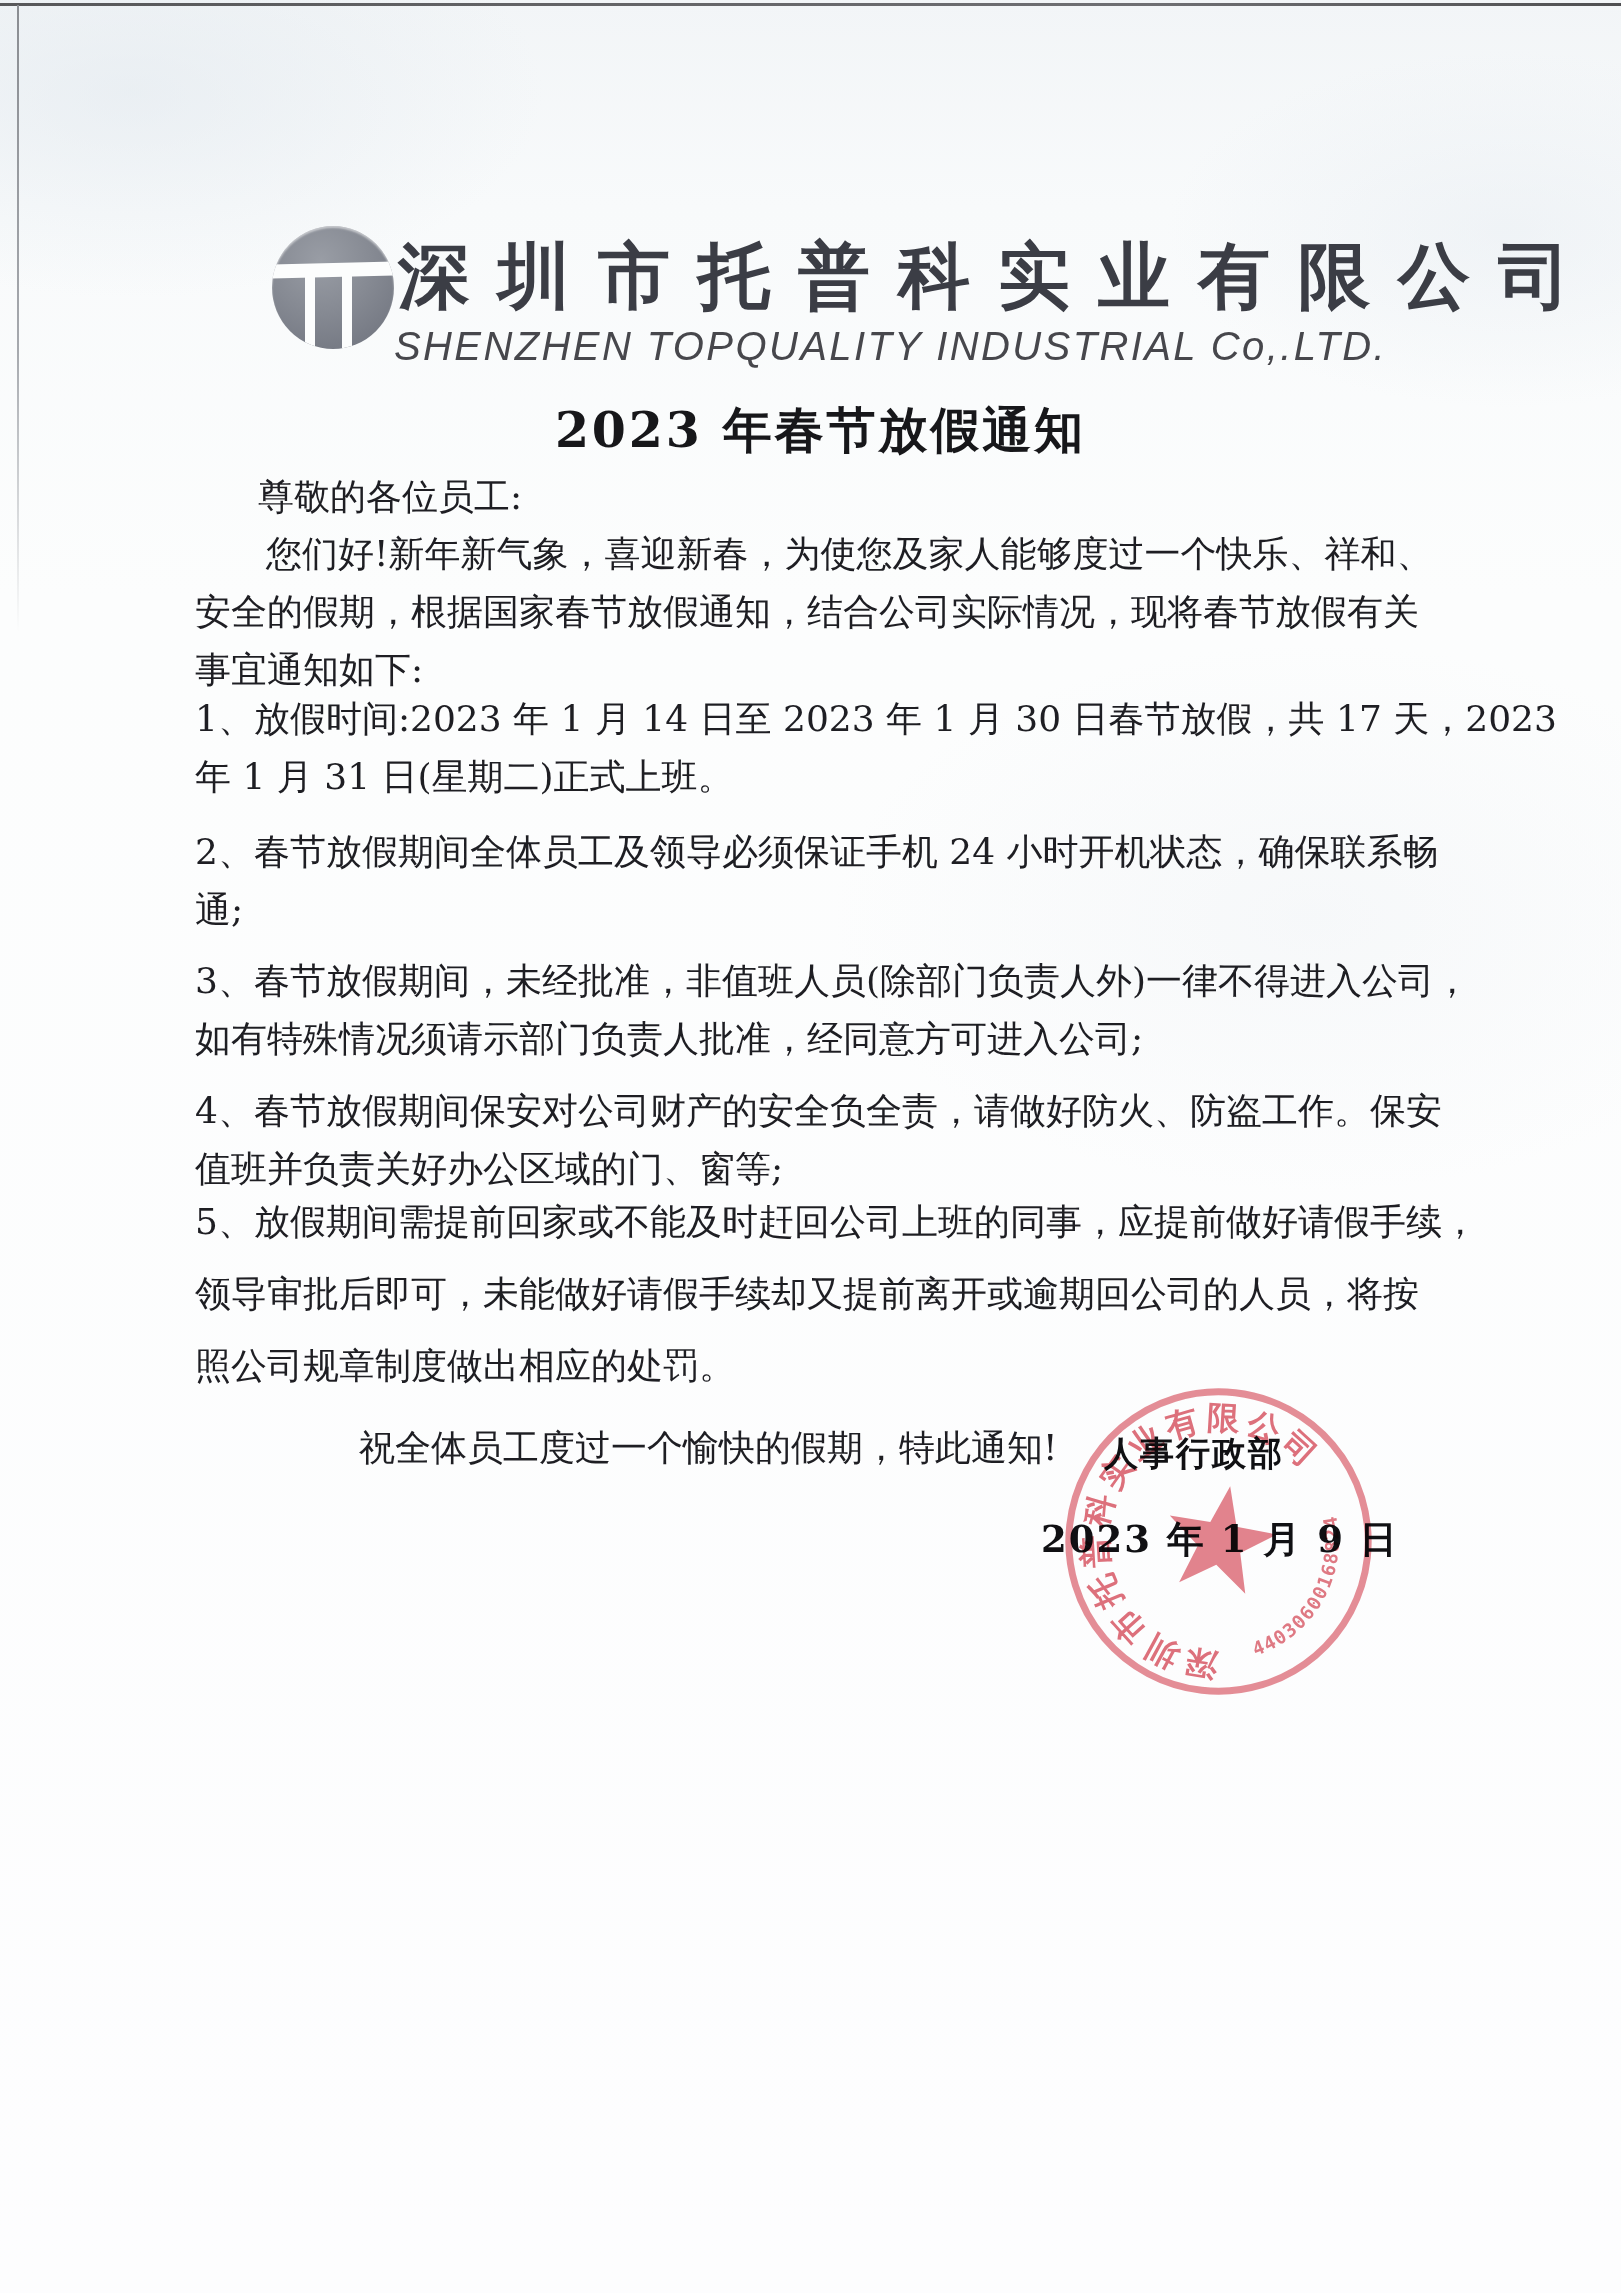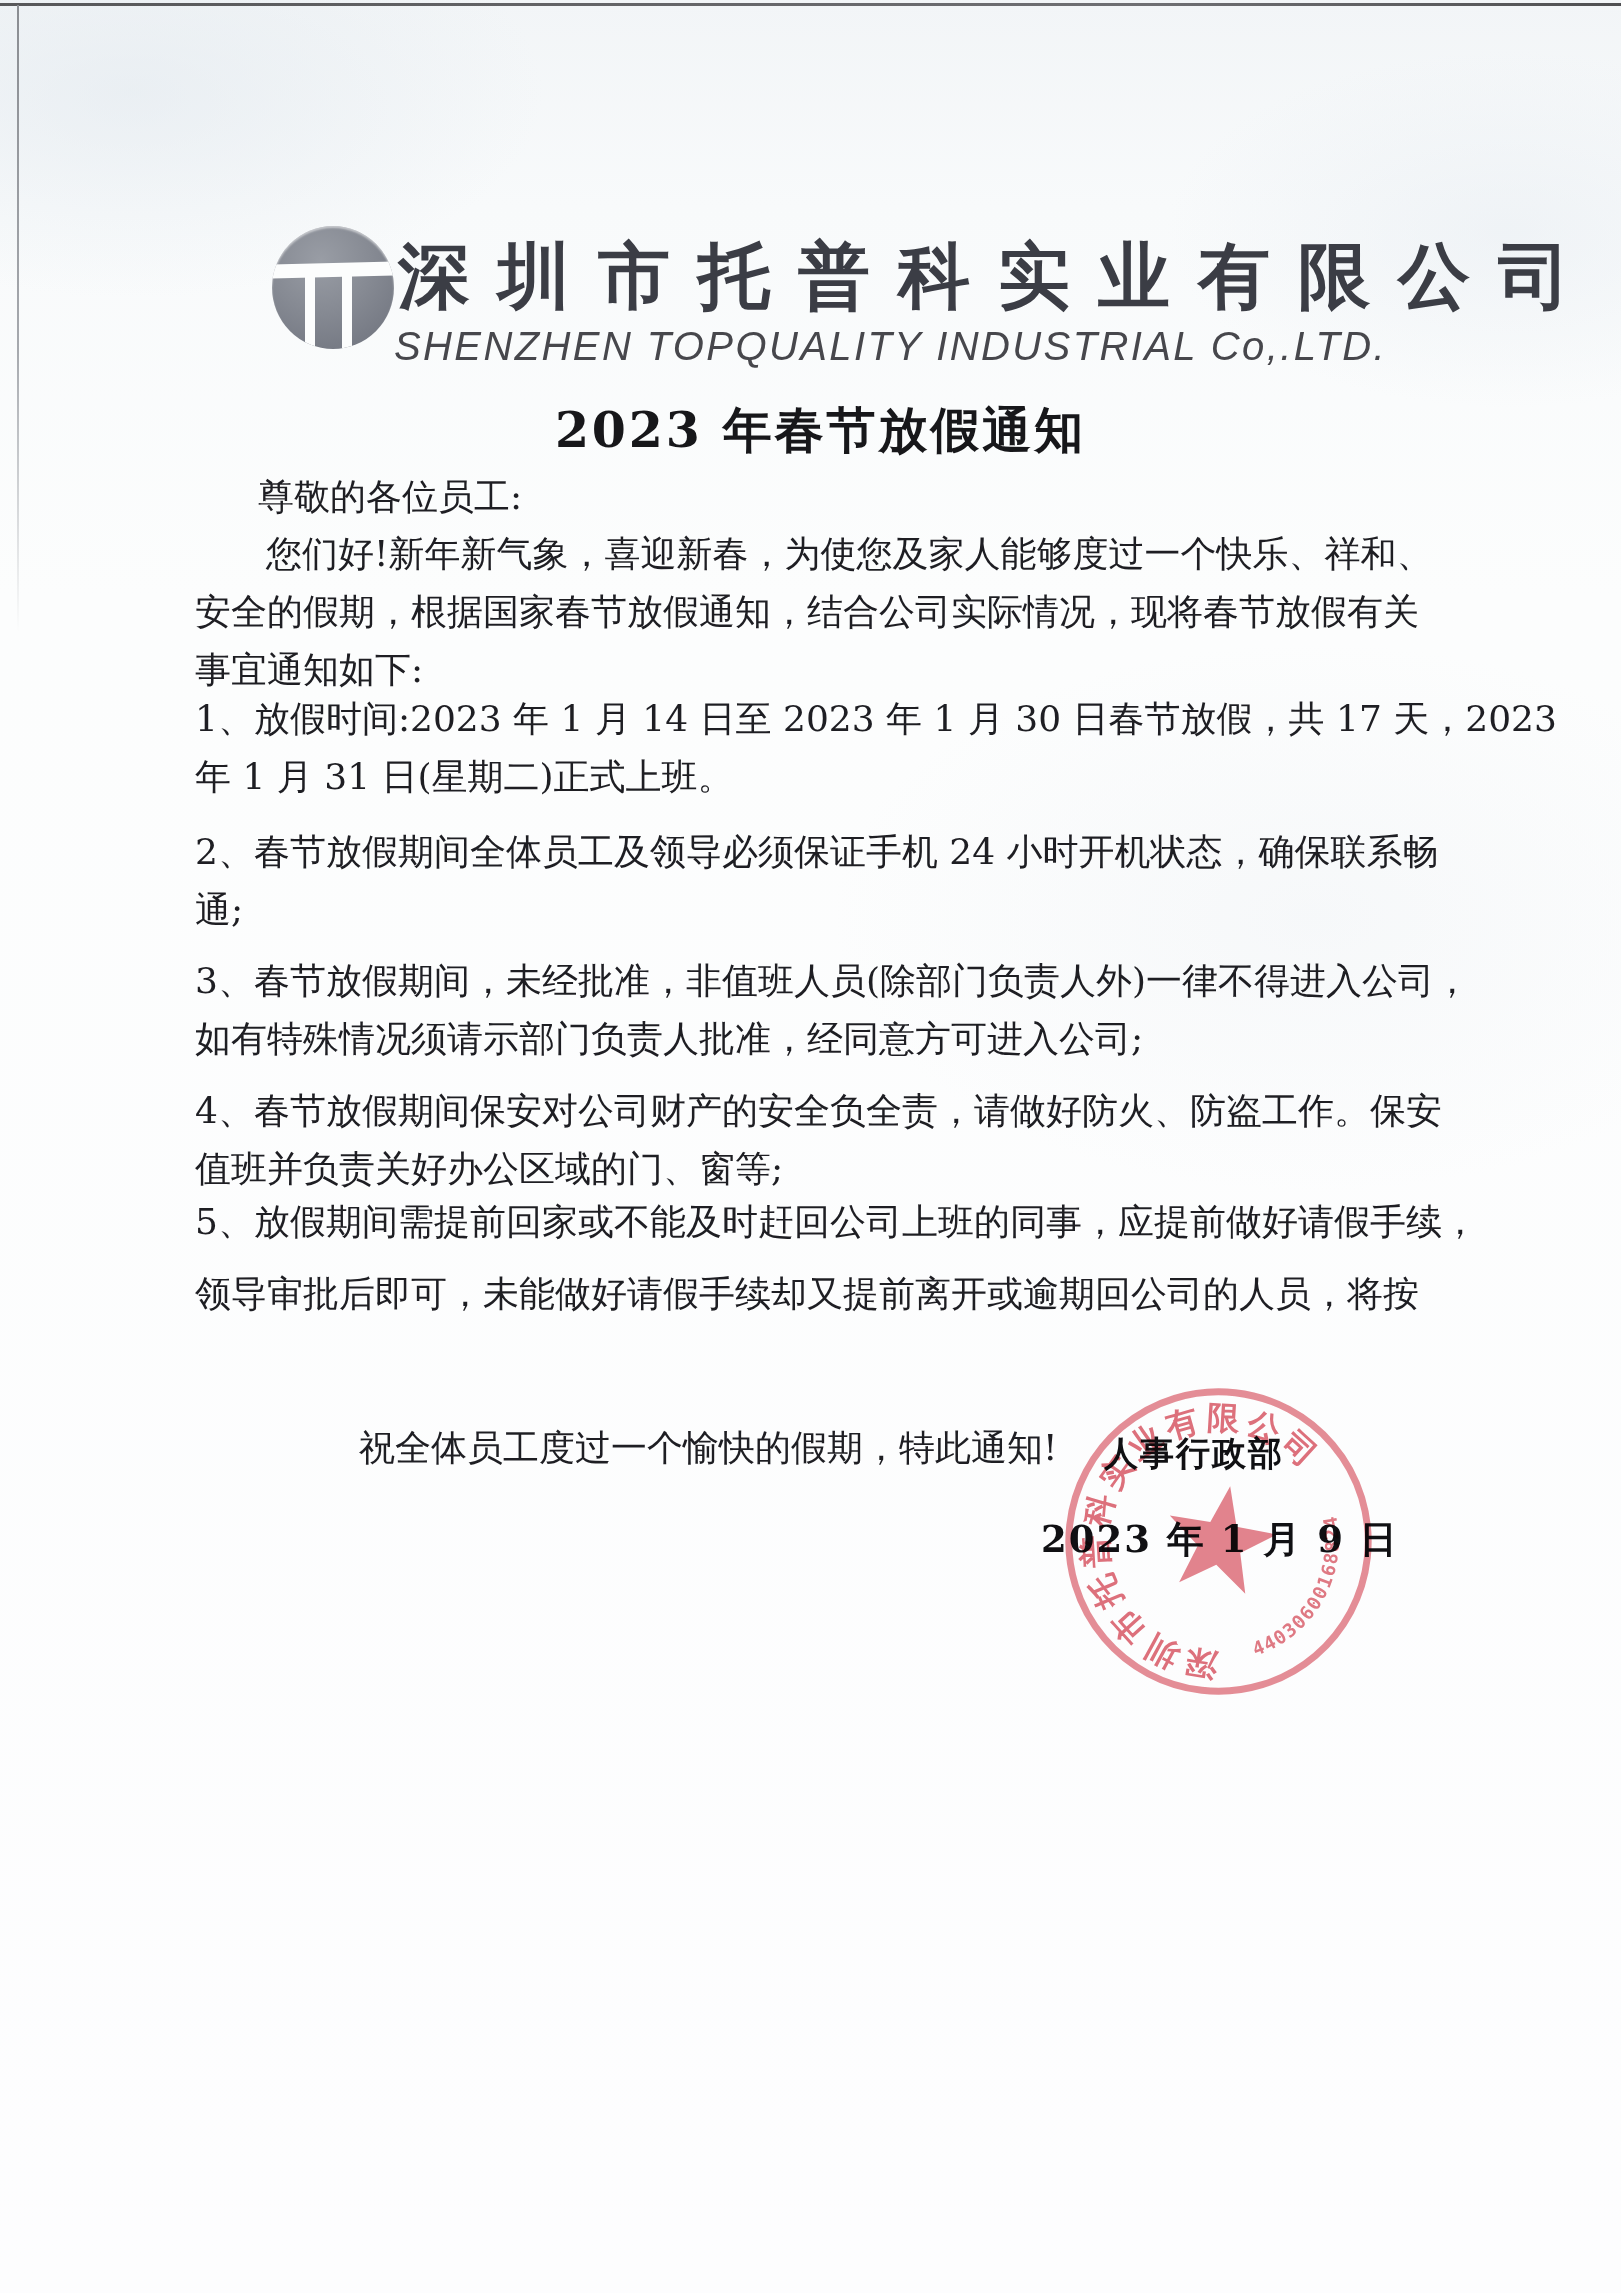--- a/index.html
+++ b/index.html
@@ -102,20 +102,21 @@
   </div>
 
   <div class="bodytext" style="top:1082px">
     <div class="line">4、春节放假期间保安对公司财产的安全负全责，请做好防火、防盗工作。保安</div>
     <div class="line">值班并负责关好办公区域的门、窗等;</div>
   </div>
 
   <div class="bodytext wide" style="top:1186px">
     <div class="line">5、放假期间需提前回家或不能及时赶回公司上班的同事，应提前做好请假手续，</div>
     <div class="line">领导审批后即可，未能做好请假手续却又提前离开或逾期回公司的人员，将按</div>
+    <div class="line">照公司规章制度做出相应的处罚。</div>
   </div>
 
   <div class="bodytext" style="top:1371px">
     <div class="line ind-close">祝全体员工度过一个愉快的假期，特此通知!</div>
   </div>
 
   <div class="sig-dept">人事行政部</div>
   <div class="sig-date">2023 年 1 月 9 日</div>
 
   <div class="stamp">

